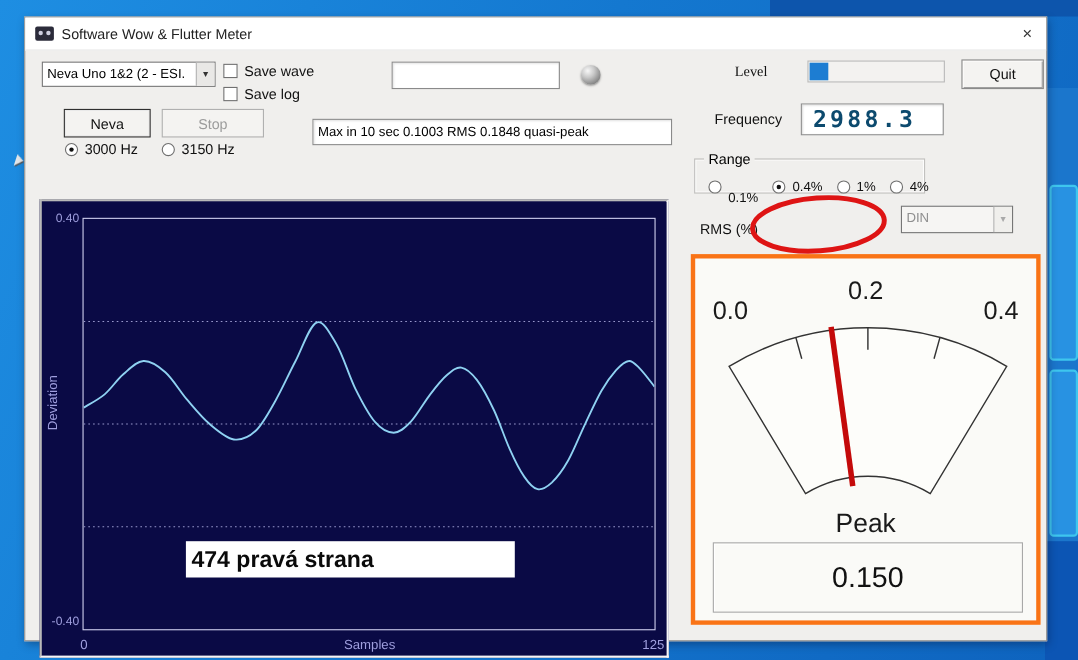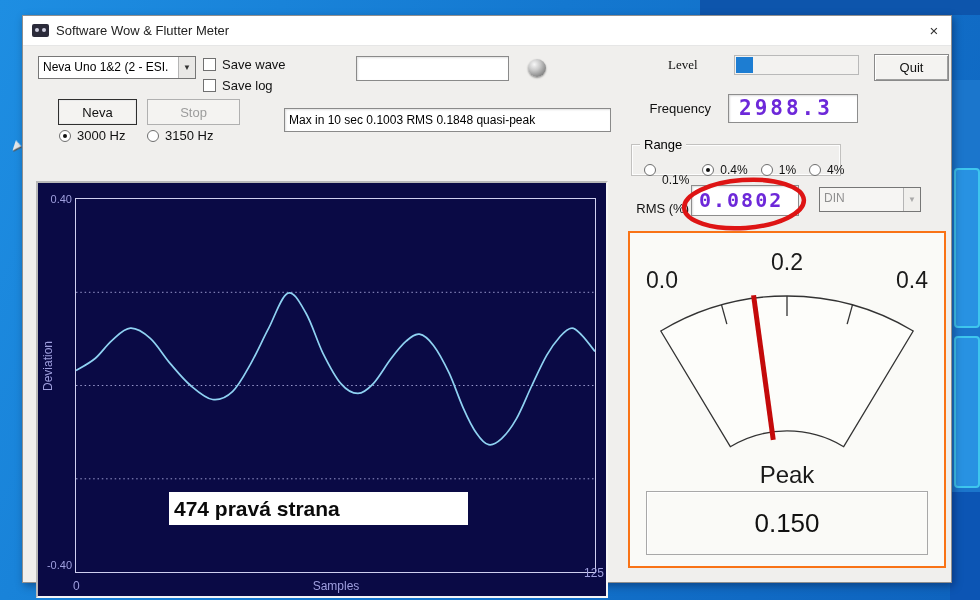--- a/index.html
+++ b/index.html
@@ -48,21 +48,21 @@
   .radio-row { display:flex; align-items:center; gap:6px; }
 
   .field { border:1px solid #8a8a8a; background:#fff; box-shadow:inset 1px 1px 2px rgba(0,0,0,.12); }
 
   .btn { background:#f4f3f1; border:1px solid #8a8a8a; font-size:13px; color:#111; text-align:center;
          box-shadow:inset 1px 1px 0 #fff, inset -1px -1px 0 #9f9f9f; }
   .btn.default { border:1px solid #2f2f2f; box-shadow:inset 0 0 0 1px #e9e9e9; }
   .btn.disabled { color:#9c9c9c; border-color:#b0b0b0; box-shadow:none; }
 
   .display { border:1px solid #8d8d8d; background:#fff; box-shadow:inset 1px 1px 2px rgba(0,0,0,.14);
-             font-family:"DejaVu Sans Mono", monospace; font-weight:bold; color:#6d28d9; }
+             font-family:"DejaVu Sans Mono", monospace; font-weight:bold; color:#0c4a6e; }
 
   .groupbox { border:1px solid #c2c1bf; box-shadow:inset 0 0 0 1px #fdfdfd; }
   .groupbox .legend { position:absolute; top:-8px; left:8px; background:#f0efed; padding:0 4px; font-size:13px; }
 
   .sphere { border-radius:50%;
             background:radial-gradient(circle at 35% 30%, #f7f7f7 0%, #c9c9c9 35%, #8d8d8d 70%, #5f5f5f 100%);
             box-shadow:0 1px 2px rgba(0,0,0,.4); }
 
   .levelbar { border:1px solid #b9b9b9; background:#f3f2f0; }
   .levelfill { height:16px; margin:1px; background:#1d7dd2; }
@@ -70,21 +70,21 @@
   
   .chart { background:#0a0a45; border:2px solid; border-color:#b9b9b9 #f6f6f6 #f6f6f6 #b9b9b9; }
   .plot { position:absolute; border:1px solid #cfcfef; }
   .axis-t { position:absolute; color:#9f9fde; font-size:11px; }
   .axis-x { position:absolute; color:#9f9fde; font-size:12px; }
   .ylab { position:absolute; color:#9f9fde; font-size:12px; writing-mode:vertical-rl; transform:rotate(180deg); }
   .annot { position:absolute; background:#fff; color:#0a0a0a; font-weight:bold; font-size:21px;
            line-height:33px; padding-left:5px; white-space:nowrap; }
 
   
-  .meter { background:#fafaf7; border:2px solid #f97316; }
+  .meter { background:#fafaf7; border:4px solid #f97316; }
   .scale-num { position:absolute; font-size:23px; color:#1a1a1a; }
   .peak-lbl { position:absolute; width:100%; text-align:center; font-size:24px; color:#1a1a1a; }
   .peak-box { position:absolute; border:1px solid #a8a8a8; box-shadow:inset 1px 1px 0 #fff;
               text-align:center; font-size:26px; color:#111; }
 </style>
 </head>
 <body>
 
 <div class="desktop">
 
@@ -163,21 +163,20 @@
             <label style="font-size:12px;">1%</label>
           </span>
           <span class="radio-row">
             <span class="radio"></span>
             <label style="font-size:12px;">4%</label>
           </span>
         </div>
       </div>
 
       <span class="lbl abs" style="left:608px; top:155px; width:58px; text-align:right;">RMS (%)</span>
-      <div class="display abs" style="left:668px; top:139px; width:108px; height:31px; font-size:20px; line-height:29px; letter-spacing:2px; padding-left:7px;">0.0802</div>
       <svg class="abs" style="left:638px; top:120px; pointer-events:none;" width="166" height="76">
         <ellipse cx="83" cy="38" rx="60" ry="24" fill="none" stroke="#de1414" stroke-width="4.5" transform="rotate(-4 83 38)"></ellipse>
       </svg>
       <div class="combo disabled abs" style="left:796px; top:141px; width:102px; height:25px;">
         <span class="cv">DIN</span>
         <span class="arrow" style="line-height:23px;">▼</span>
       </div>
 
       <div class="meter abs" style="left:605px; top:185px; width:318px; height:337px;">
         <span class="scale-num" style="left:16px; top:34px;">0.0</span>
@@ -201,19 +200,19 @@
               <line x1="0" x2="519" y1="186.5" y2="186.5" stroke="#9898cc" stroke-width="1" stroke-dasharray="1.5 2.8"></line>
               <line x1="0" x2="519" y1="279.8" y2="279.8" stroke="#9898cc" stroke-width="1" stroke-dasharray="1.5 2.8"></line>
               <path d="M0.0 171.6C3.2 169.6 13.1 164.5 19.1 159.5C25.1 154.4 30.2 146.3 36.1 141.3C42.0 136.2 48.0 129.5 54.4 129.2C60.8 128.8 67.7 133.5 74.3 139.4C81.0 145.3 87.5 156.7 94.3 164.6C101.0 172.4 107.5 180.5 114.6 186.5C121.7 192.5 129.6 199.5 136.6 200.5C143.6 201.5 150.2 198.5 156.5 192.6C162.9 186.6 168.8 175.2 174.8 164.6C180.8 154.0 186.5 140.9 192.7 129.2C198.8 117.4 205.5 96.7 211.8 94.2C218.0 91.7 224.1 104.2 230.0 114.2C235.9 124.3 241.2 142.6 247.0 154.3C252.9 166.1 259.1 178.0 264.9 184.6C270.7 191.3 276.5 194.4 281.9 194.4C287.3 194.4 291.7 190.5 297.3 184.6C302.8 178.8 309.7 166.5 315.1 159.5C320.6 152.4 325.4 146.2 330.1 142.2C334.8 138.2 338.8 134.5 343.4 135.2C347.9 135.9 352.5 139.9 357.5 146.4C362.5 152.9 368.3 163.9 373.3 174.4C378.2 184.9 382.8 199.3 387.4 209.3C391.9 219.4 396.4 228.5 400.7 234.5C404.9 240.6 408.6 244.9 412.7 245.7C416.9 246.6 420.9 244.0 425.6 239.7C430.2 235.3 435.5 228.5 440.5 219.6C445.6 210.7 450.8 197.1 455.9 186.5C460.9 175.9 466.1 164.4 470.8 156.2C475.5 148.0 480.0 142.1 484.1 137.5C488.3 133.0 492.2 129.4 495.7 129.2C499.3 128.9 501.8 132.3 505.7 136.1C509.6 140.0 516.8 149.7 519.0 152.5" fill="none" stroke="#8fd2f2" stroke-width="1.7"></path>
             </svg>
         </div>
         <span class="axis-t" style="left:2px; top:10px; width:32px; text-align:right;">0.40</span>
         <span class="axis-t" style="left:0px; top:376px; width:34px; text-align:right;">-0.40</span>
         <span class="ylab" style="left:3px; top:158px;">Deviation</span>
         <span class="axis-x" style="left:35px; top:396px;">0</span>
         <span class="axis-x" style="left:258px; top:396px; width:80px; text-align:center;">Samples</span>
-        <span class="axis-x" style="left:534px; top:383px; width:32px; text-align:right;">125</span>
+        <span class="axis-x" style="left:534px; top:396px; width:32px; text-align:right;">125</span>
         <div class="annot" style="left:131px; top:309px; width:299px; height:33px;">474 pravá strana</div>
       </div>
 
     </div>
   </div>
 </div>
 
 </body></html>

